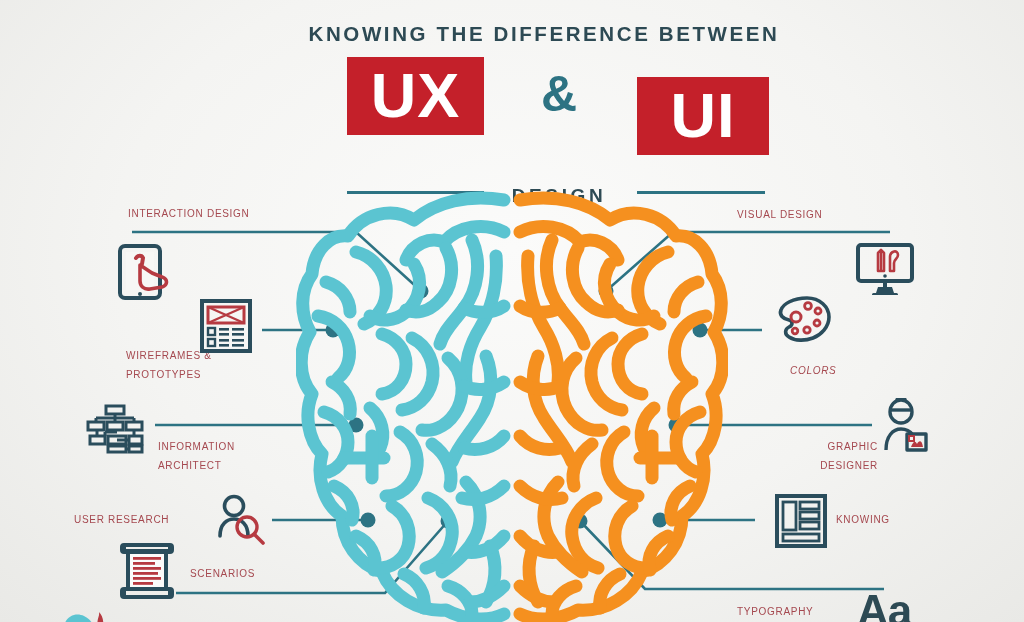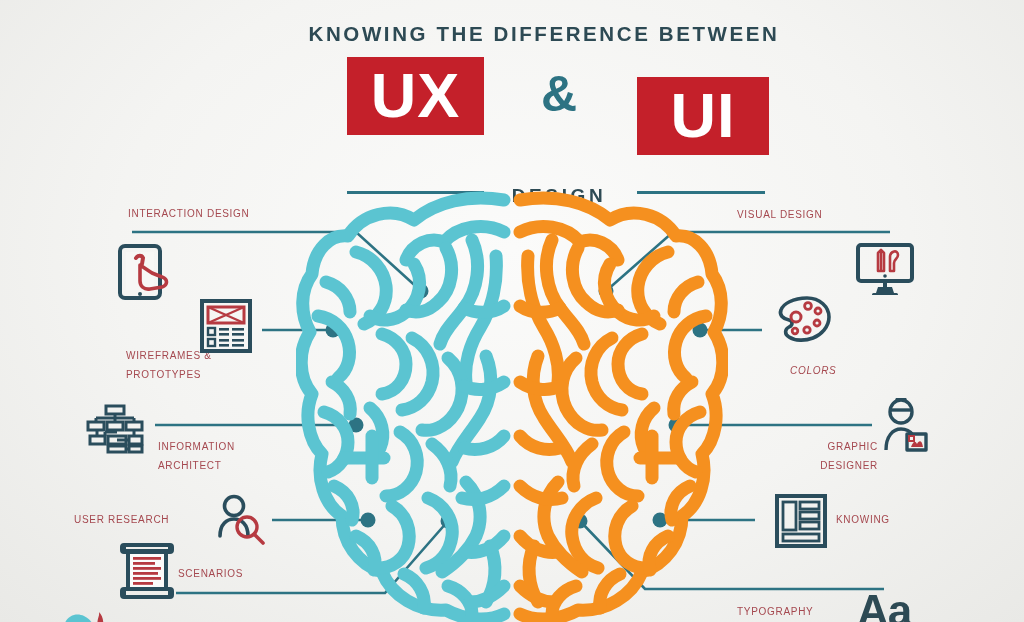--- a/index.html
+++ b/index.html
@@ -114,21 +114,21 @@
     line-height: 19px;
     white-space: pre-line;
     font-weight: normal;
   }
   .label.r { text-align: right; }
 
   .lbl-interaction   { left: 128px; top: 204px; }
   .lbl-wireframes    { left: 126px; top: 346px; }
   .lbl-infoarch      { left: 158px; top: 437px; }
   .lbl-userresearch  { left: 74px;  top: 510px; text-align: right; }
-  .lbl-scenarios     { left: 178px; top: 564px; }
+  .lbl-scenarios     { left: 190px; top: 564px; }
 
   .lbl-visual        { left: 737px; top: 205px; }
   .lbl-colors        { left: 790px; top: 361px; font-style: italic; }
   .lbl-graphic       { left: 800px; top: 437px; text-align: right; width: 78px; }
   .lbl-layouts       { left: 836px; top: 510px; }
   .lbl-typography    { left: 737px; top: 602px; }
 
   .aa {
     position: absolute;
     left: 857px;

